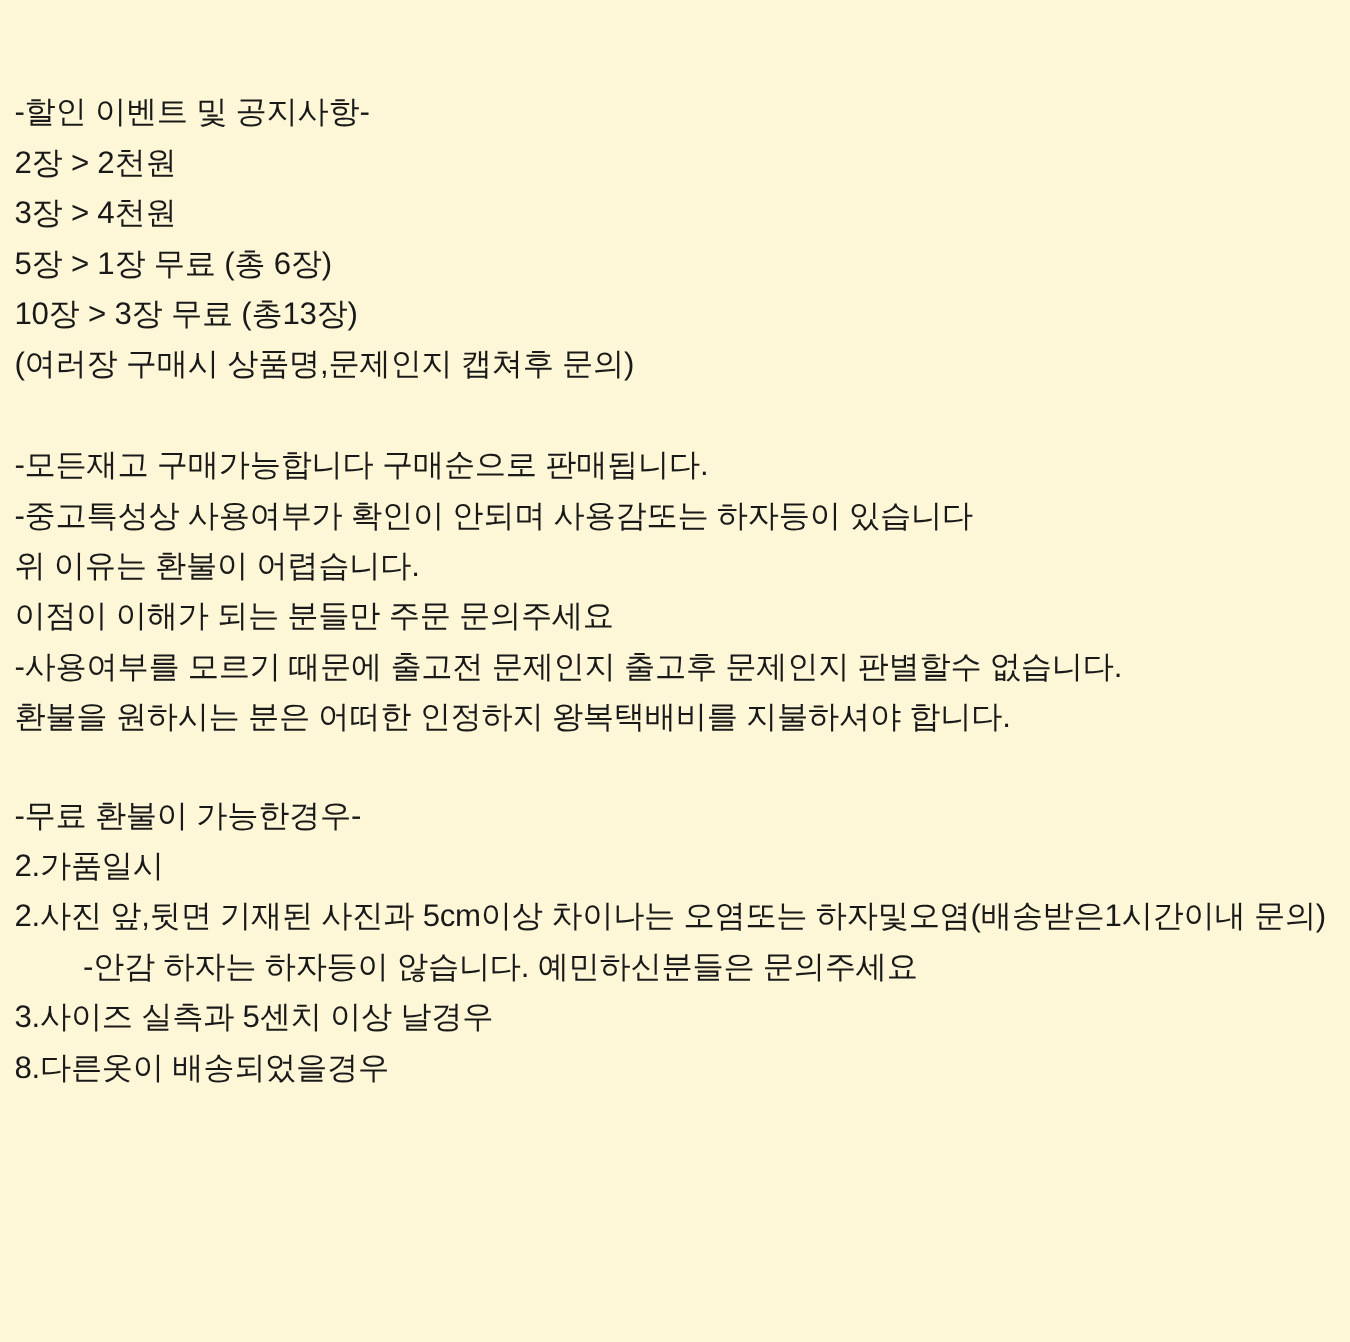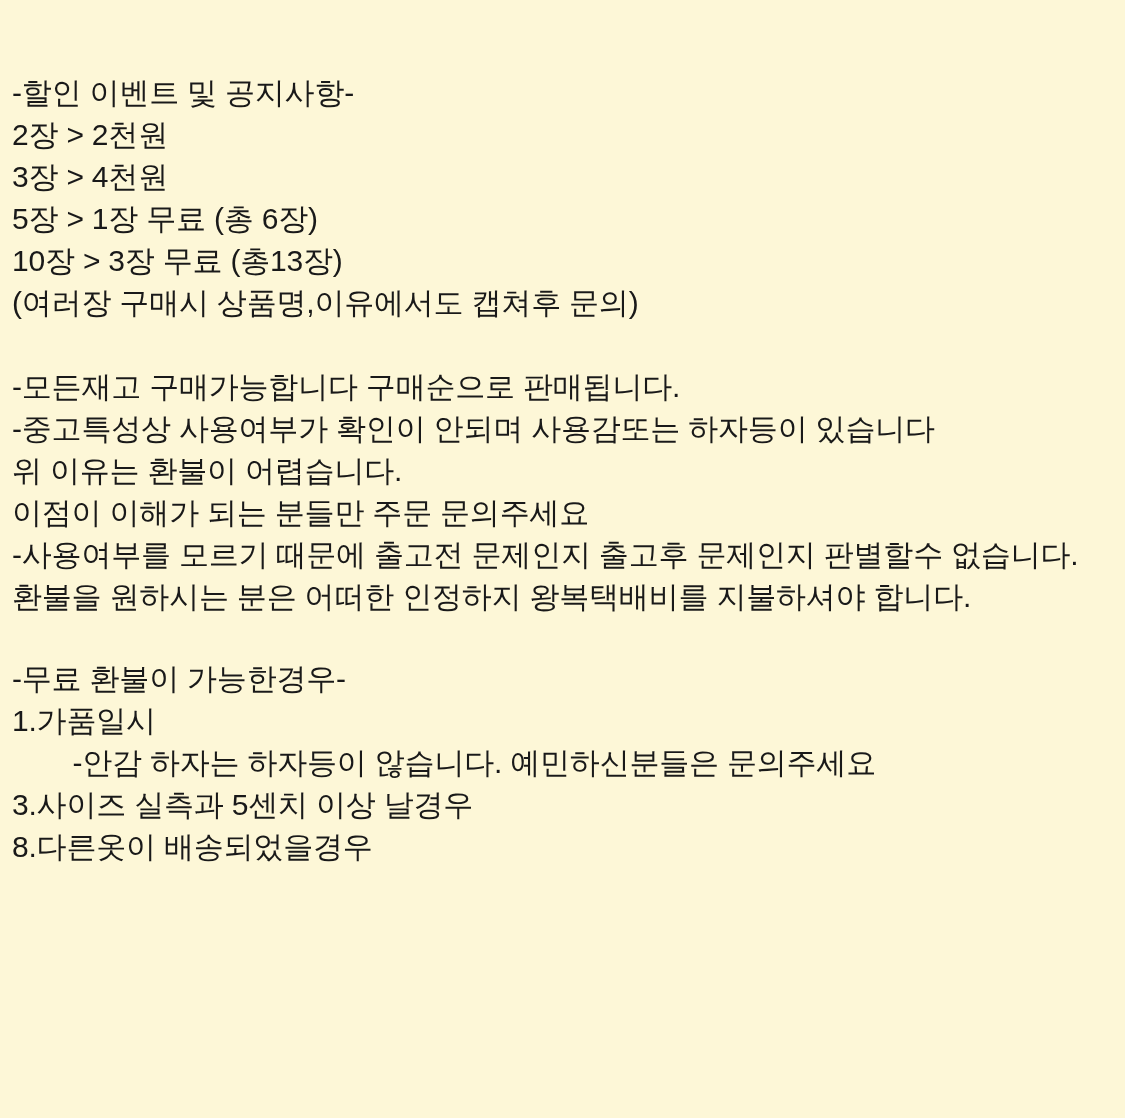--- a/index.html
+++ b/index.html
@@ -19,21 +19,21 @@
     height: 1118px;
     box-sizing: border-box;
     padding: 72px 0 0 12px;
     background: #fdf7d7;
   }
   .block {
     margin: 0;
     padding: 0;
   }
   .line {
-    font-size: 30px;
+    font-size: 26px;
     line-height: 42px;
     letter-spacing: -0.2px;
     white-space: pre;
     color: #191919;
   }
   .line.indent {
     padding-left: 36px;
   }
   .spacer {
     height: 42px;
@@ -46,37 +46,38 @@
 <body>
 
 <div class="page">
 
   <div class="block">
     <div class="line">-할인 이벤트 및 공지사항-</div>
     <div class="line">2장 &gt; 2천원</div>
     <div class="line">3장 &gt; 4천원</div>
     <div class="line">5장 &gt; 1장 무료 (총 6장)</div>
     <div class="line">10장 &gt; 3장 무료 (총13장)</div>
-    <div class="line">(여러장 구매시 상품명,이유에서도 캡쳐후 문의)</div>
+    <div class="line">(여러장 구매시 상품명,문제인지 캡쳐후 문의)</div>
   </div>
 
   <div class="spacer"></div>
 
   <div class="block">
     <div class="line">-모든재고 구매가능합니다 구매순으로 판매됩니다.</div>
     <div class="line">-중고특성상 사용여부가 확인이 안되며 사용감또는 하자등이 있습니다</div>
     <div class="line">위 이유는 환불이 어렵습니다.</div>
     <div class="line">이점이 이해가 되는 분들만 주문 문의주세요</div>
     <div class="line">-사용여부를 모르기 때문에 출고전 문제인지 출고후 문제인지 판별할수 없습니다.</div>
     <div class="line">환불을 원하시는 분은 어떠한 인정하지 왕복택배비를 지불하셔야 합니다.</div>
   </div>
 
   <div class="spacer-small"></div>
 
   <div class="block">
     <div class="line">-무료 환불이 가능한경우-</div>
-    <div class="line">1.가품일시</div>
+    <div class="line">2.가품일시</div>
+    <div class="line">2.사진 앞,뒷면 기재된 사진과 5cm이상 차이나는 오염또는 하자및오염(배송받은1시간이내 문의)</div>
     <div class="line indent">   -안감 하자는 하자등이 않습니다. 예민하신분들은 문의주세요</div>
     <div class="line">3.사이즈 실측과 5센치 이상 날경우</div>
     <div class="line">8.다른옷이 배송되었을경우</div>
   </div>
 
 </div>
 
 </body></html>

